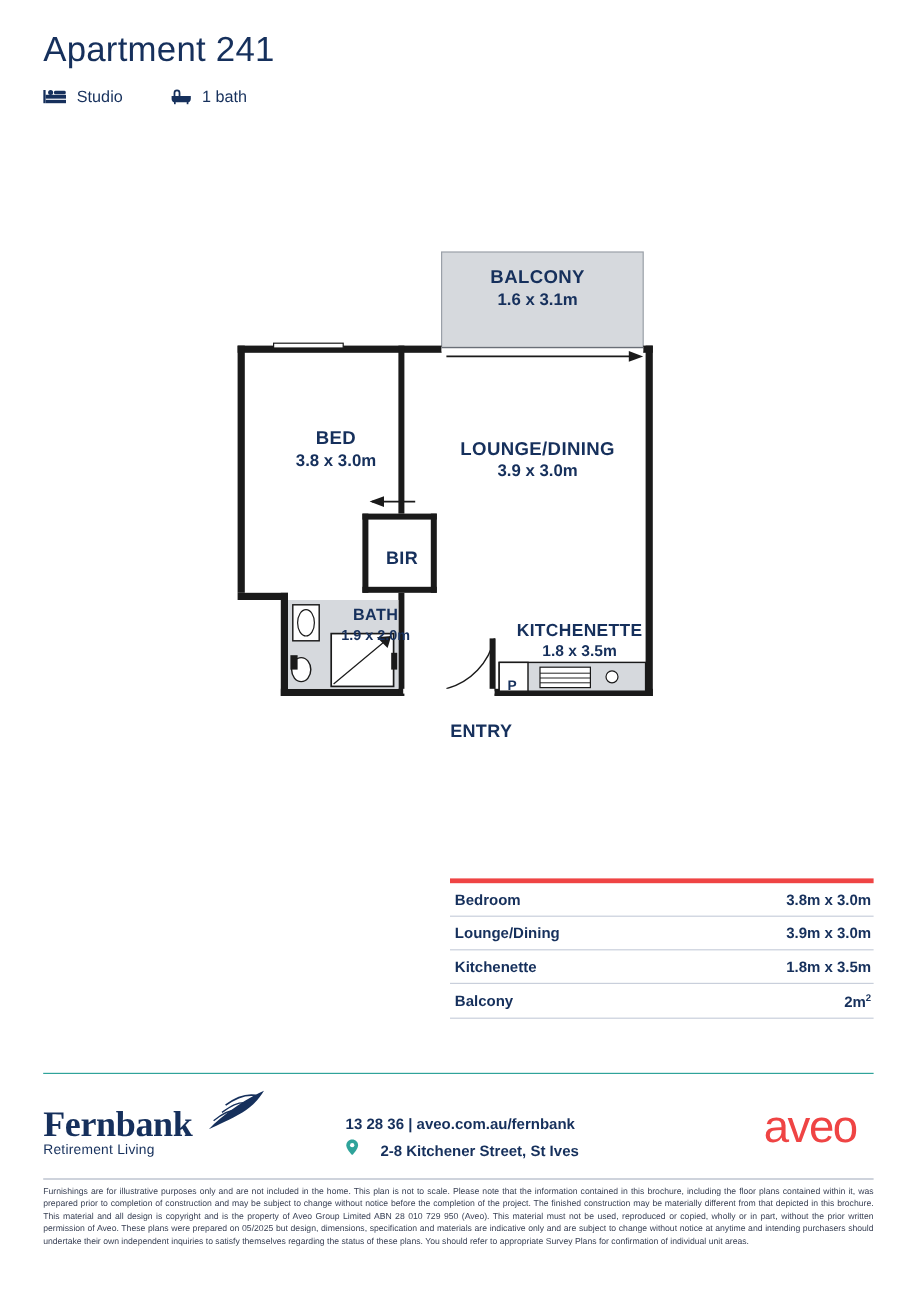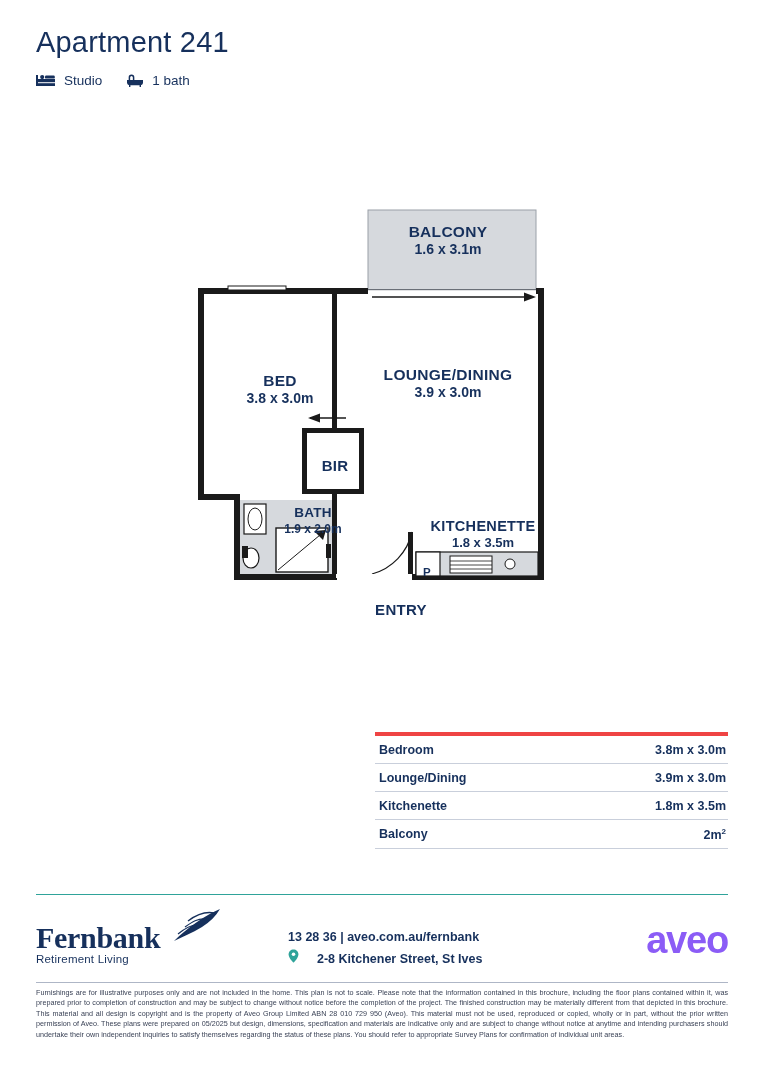--- a/index.html
+++ b/index.html
@@ -19,21 +19,21 @@
   .apt-title {
     font-size: 29px;
     font-weight: 400;
     color: #16305c;
     letter-spacing: 0.2px;
     margin: 0;
   }
   .meta-row {
     display: flex;
     align-items: center;
-    gap: 24px;
+    gap: 40px;
     margin-top: 14px;
   }
   .meta-item {
     display: flex;
     align-items: center;
     gap: 8px;
     font-size: 13.5px;
     color: #16305c;
   }
   .meta-item svg { display: block; }
@@ -53,21 +53,21 @@
     text-align: center;
     font-weight: bold;
     color: #16305c;
     line-height: 1.25;
     white-space: nowrap;
   }
   .plan-label .l1 { display: block; font-size: 15.5px; letter-spacing: .3px; }
   .plan-label .l2 { display: block; font-size: 14px; }
 
   .lbl-balcony { left: 228px; top: 62px; width: 140px; }
-  .lbl-bed     { left: 50px;  top: 211px; width: 160px; }
+  .lbl-bed     { left: 50px;  top: 196px; width: 160px; }
   .lbl-lounge  { left: 198px; top: 205px; width: 200px; }
   .lbl-bath    { left: 98px;  top: 345px; width: 130px; }
   .lbl-bath .l1 { font-size: 13.5px; }
   .lbl-bath .l2 { font-size: 12px; }
   .lbl-kitch   { left: 248px; top: 357px; width: 170px; }
   .lbl-kitch .l1 { font-size: 14.5px; }
   .lbl-kitch .l2 { font-size: 13px; }
   .lbl-bir     { left: 152px; top: 297px; width: 66px; }
   .lbl-bir .l1 { font-size: 15px; }
   .lbl-entry   { left: 186px; top: 441px; width: 130px; }
@@ -126,25 +126,25 @@
   .fern { position: absolute; left: 148px; top: 2px; }
 
   .contact {
     position: absolute; left: 288px; top: 22px;
     font-size: 12.5px; color: #16305c; font-weight: bold;
     line-height: 1.75;
   }
   .contact .addr { display: flex; align-items: center; gap: 18px; }
 
   .aveo {
-    position: absolute; right: 36px; top: 14px;
-    font-size: 38px; color: #8b5cf6;
+    position: absolute; right: 50px; top: 14px;
+    font-size: 38px; color: #ef4444;
     font-family: "Liberation Sans", sans-serif;
     letter-spacing: -1.2px;
-    font-weight: 700;
+    font-weight: 400;
   }
 
   .disclaimer {
     position: absolute;
     left: 36px; top: 988px;
     width: 692px;
     font-size: 7.2px;
     line-height: 1.45;
     color: #3a4256;
     text-align: justify;

